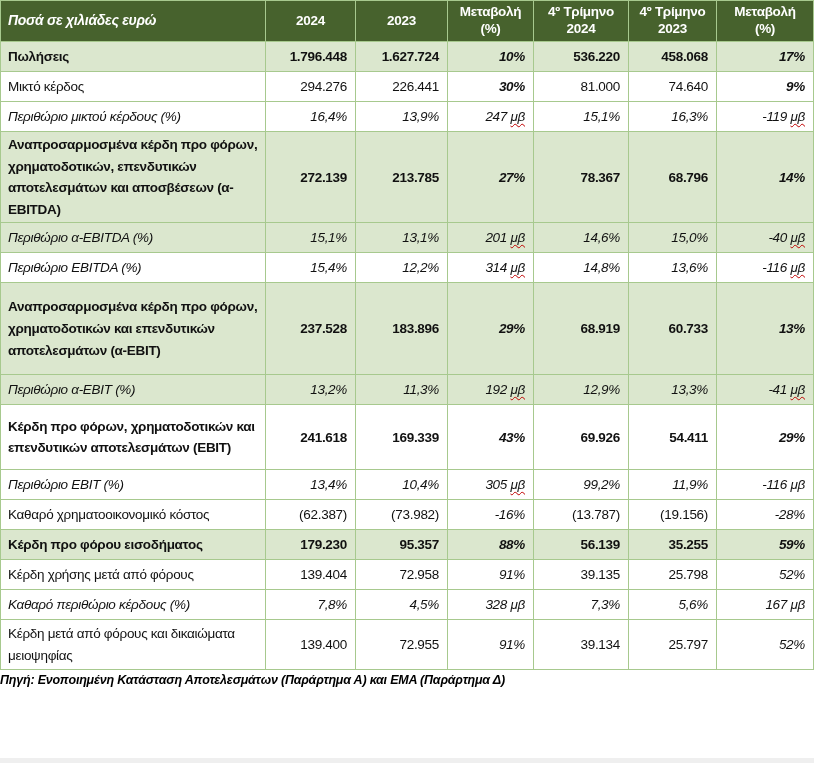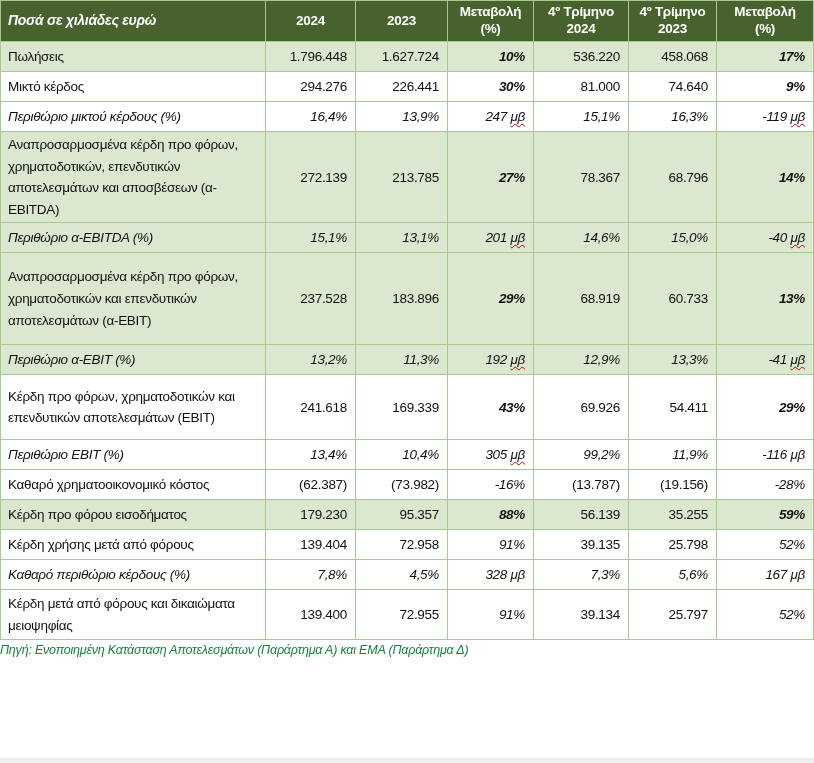--- a/index.html
+++ b/index.html
@@ -53,38 +53,39 @@
     text-align:left;
     padding-left:7px;
     padding-right:6px;
     line-height:1.6;
   }
   td.num{
     text-align:right;
     padding-right:8px;
     white-space:nowrap;
   }
-  .st-bold{font-weight:normal;margin-top:23px;}
+  .st-bold{font-weight:bold;margin-top:23px;}
   .st-italic{font-style:italic;}
   .st-bold-italic{font-weight:bold;font-style:italic;}
   .st-regular{font-weight:normal;font-style:normal;}
   .sq{
     text-decoration-line:underline;
     text-decoration-style:wavy;
     text-decoration-color:var(--squiggle);
     text-decoration-thickness:1px;
     text-underline-offset:2px;
     text-decoration-skip-ink:none;
   }
   .source-note{
     font-style:italic;
     font-size:12.5px;
-    color:#15803d;
+    color:#000000;
     padding:3px 0 0 0;
     letter-spacing:-0.2px;
+    font-weight:bold;
   }
   .bottom-edge{
     position:absolute;left:0;bottom:0;width:814px;height:5px;background:#efefef;
   }
 </style>
 </head>
 <body>
 
 <table>
   <colgroup>
@@ -150,20 +151,29 @@
       </tr>
       <tr class="green" style="height: 30px;">
         <td class="label st-italic">Περιθώριο α-EBITDA (%)</td>
         <td class="num st-italic">15,1%</td>
         <td class="num st-italic">13,1%</td>
         <td class="num st-italic has-squiggle">201 <span class="sq">μβ</span></td>
         <td class="num st-italic">14,6%</td>
         <td class="num st-italic">15,0%</td>
         <td class="num st-italic has-squiggle">-40 <span class="sq">μβ</span></td>
       </tr>
+      <tr class="white" style="height: 30px;">
+        <td class="label st-italic">Περιθώριο EBITDA (%)</td>
+        <td class="num st-italic">15,4%</td>
+        <td class="num st-italic">12,2%</td>
+        <td class="num st-italic has-squiggle">314 <span class="sq">μβ</span></td>
+        <td class="num st-italic">14,8%</td>
+        <td class="num st-italic">13,6%</td>
+        <td class="num st-italic has-squiggle">-116 <span class="sq">μβ</span></td>
+      </tr>
       <tr class="green" style="height: 92px;">
         <td class="label st-bold">Αναπροσαρμοσμένα κέρδη προ φόρων, χρηματοδοτικών και επενδυτικών αποτελεσμάτων (α-EBIT)</td>
         <td class="num st-bold">237.528</td>
         <td class="num st-bold">183.896</td>
         <td class="num st-bold-italic">29%</td>
         <td class="num st-bold">68.919</td>
         <td class="num st-bold">60.733</td>
         <td class="num st-bold-italic">13%</td>
       </tr>
       <tr class="green" style="height: 30px;">

